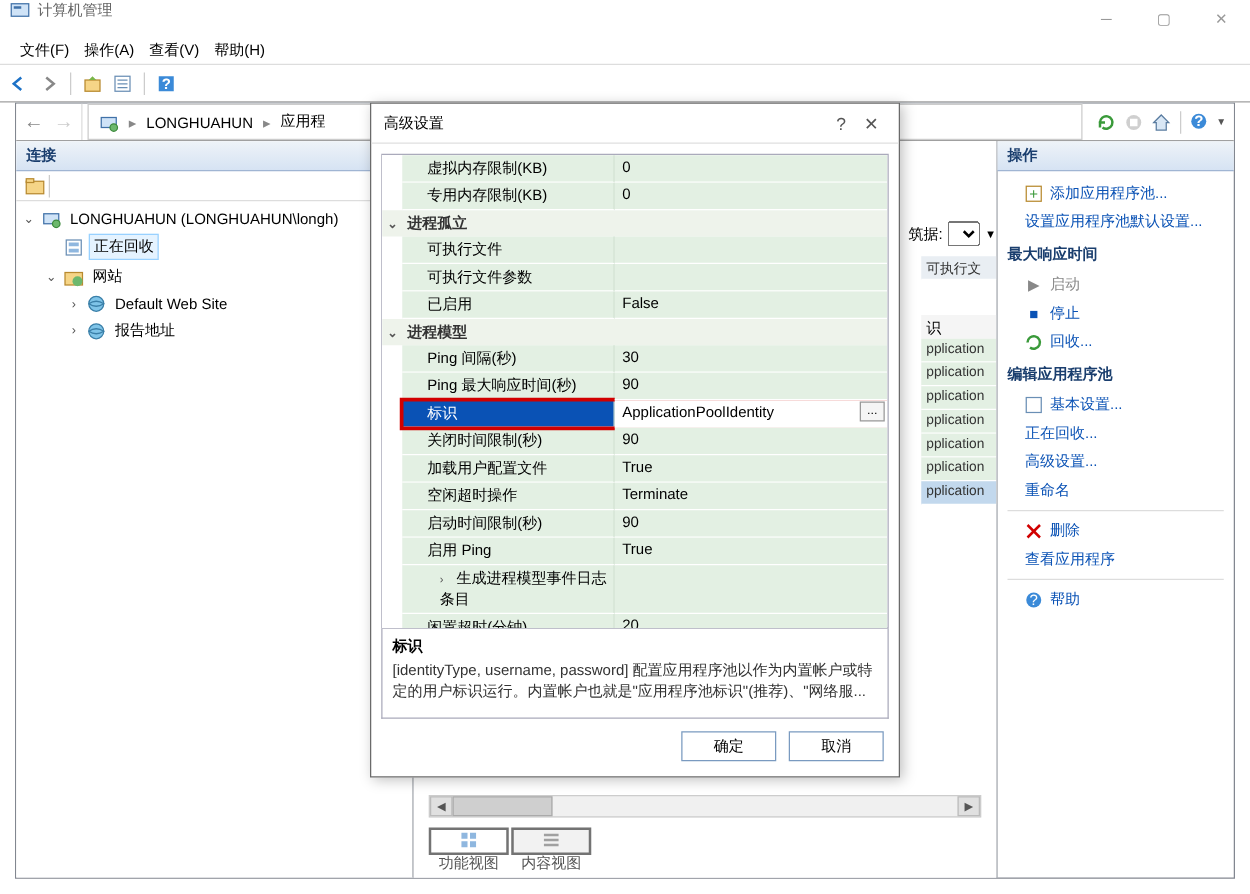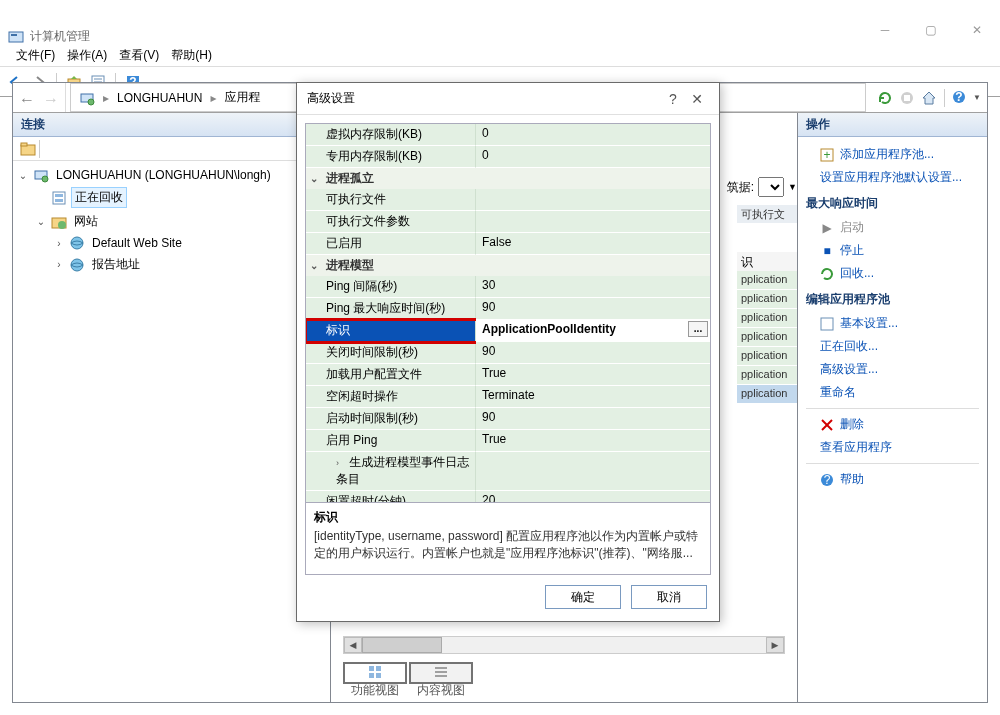--- a/index.html
+++ b/index.html
@@ -1,19 +1,19 @@
 <!DOCTYPE html>
 <html><head>
 <meta charset="utf-8">
 <style>
 * { box-sizing: border-box; margin: 0; padding: 0; font-family: "Microsoft YaHei", "Segoe UI", Tahoma, sans-serif; font-size: 12px; }
 body { background: #fff; width: 1000px; height: 715px; overflow: hidden; position: relative; }
 
 
-.titlebar { height: 30px; background: #fff; display: flex; align-items: flex-end; padding-left: 8px; margin-top: 15px; }
+.titlebar { height: 30px; background: #fff; display: flex; align-items: flex-start; padding-left: 8px; }
 .titlebar-icon { width: 16px; height: 16px; margin-right: 6px; }
 .titlebar-text { flex: 1; color: #666; }
 .win-controls { display: flex; }
 .win-btn { width: 46px; height: 30px; display: flex; align-items: center; justify-content: center; color: #999; }
 
 .menubar { height: 22px; padding-left: 10px; display: flex; gap: 0; align-items: center; border-bottom: 1px solid #ddd; }
 .menubar span { padding: 2px 6px; cursor: pointer; }
 
 .toolbar { height: 30px; border-bottom: 1px solid #a0a0a0; display: flex; align-items: center; padding: 0 6px; gap: 6px; }
 .tb-sep { width: 1px; height: 18px; background: #ccc; margin: 0 2px; }
@@ -70,26 +70,26 @@
 
 
 .dialog { position: absolute; left: 296px; top: 82px; width: 424px; height: 540px; background: #fff; border: 1px solid #6a6a6a; box-shadow: 2px 2px 10px rgba(0,0,0,.25); display: flex; flex-direction: column; z-index: 50; }
 .dlg-title { height: 32px; display: flex; align-items: center; padding: 0 10px; border-bottom: 1px solid #e0e0e0; }
 .dlg-title-text { flex: 1; }
 .dlg-help, .dlg-close { width: 24px; text-align: center; font-size: 14px; color: #555; cursor: pointer; }
 .dlg-body { flex: 1; display: flex; flex-direction: column; min-height: 0; padding: 8px; }
 .prop-grid { flex: 1; border: 1px solid #aab; overflow-y: scroll; overflow-x: hidden; background: #fff; }
 .prop-cat { display: flex; align-items: center; background: #eef3eb; padding: 2px 4px; font-weight: bold; color: #333; gap: 4px; }
 .prop-cat .chev { width: 12px; font-size: 10px; color: #555; cursor: pointer; }
-.prop-row { display: grid; grid-template-columns: 170px 1fr; }
+.prop-row { display: grid; grid-template-columns: 170px 1fr; margin-left: 16px; }
 .prop-name { padding: 2px 4px 2px 20px; background: #e3f0e3; border-right: 1px solid #cfe0cf; border-bottom: 1px solid #fff; }
 .prop-val { padding: 2px 6px; background: #e3f0e3; border-bottom: 1px solid #fff; position: relative; }
 .prop-row.sub .prop-name { padding-left: 30px; }
 .prop-row.selected .prop-name { background: #0a52b5; color: #fff; }
-.prop-row.selected .prop-val { background: #fff; font-weight: bold; }
+.prop-row.selected .prop-val { background: #fff; font-weight: normal; }
 .prop-row.selected { outline: 3px solid #d10000; outline-offset: -1px; }
 .ellipsis-btn { position: absolute; right: 2px; top: 1px; width: 20px; height: 16px; border: 1px solid #999; background: #f5f5f5; font-size: 10px; line-height: 14px; text-align: center; cursor: pointer; }
 .prop-desc { border: 1px solid #aab; border-top: none; padding: 6px 8px; height: 72px; overflow: hidden; }
 .prop-desc-title { font-weight: bold; margin-bottom: 2px; }
 .prop-desc-text { color: #333; line-height: 1.4; }
 .dlg-buttons { display: flex; justify-content: flex-end; gap: 10px; padding: 10px 4px 4px; }
 .dlg-btn { min-width: 76px; height: 24px; border: 1px solid #7a9ac0; background: #fff; cursor: pointer; }
 
 svg { display: block; }
 </style>

